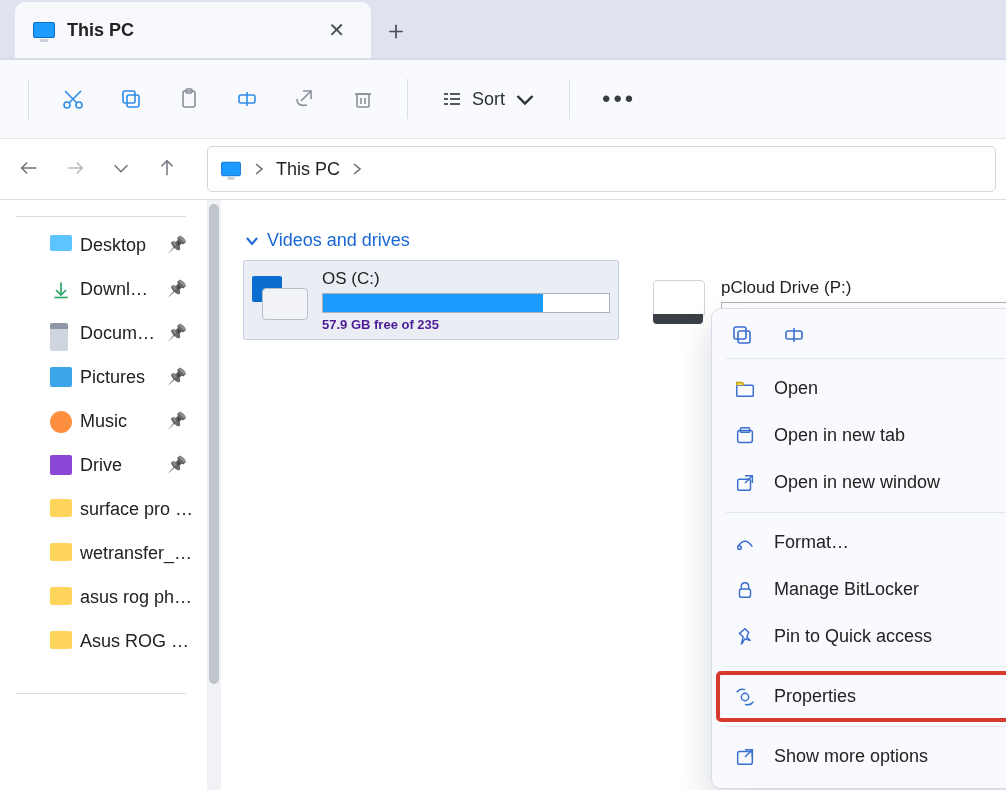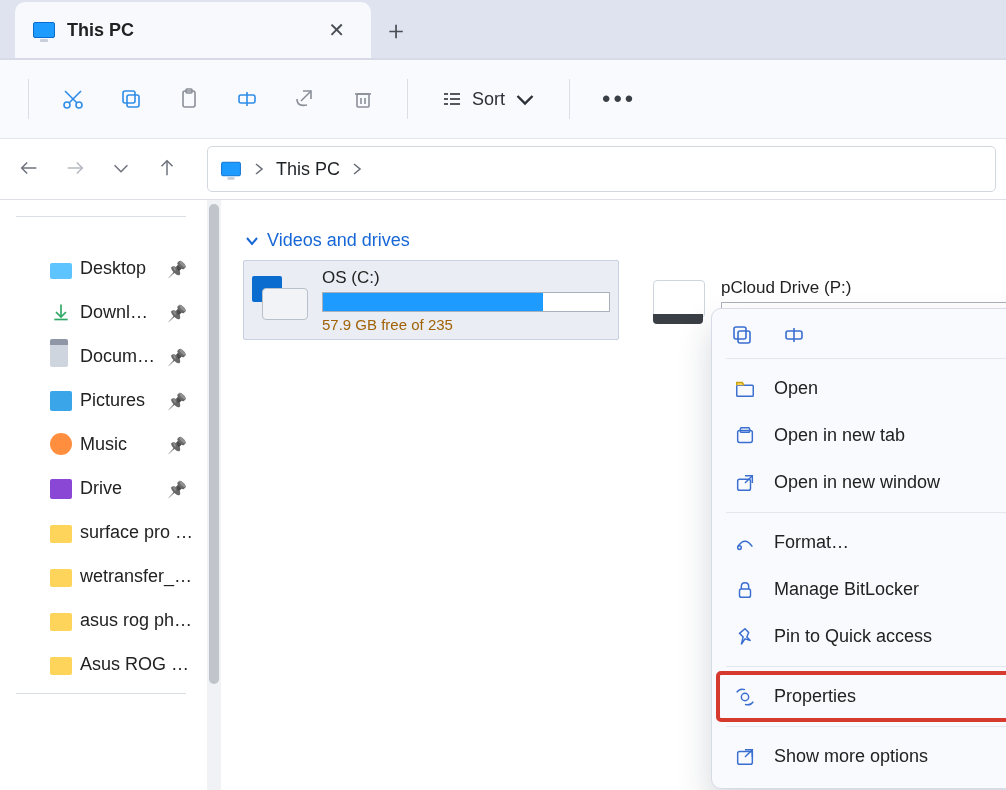--- a/index.html
+++ b/index.html
@@ -91,21 +91,21 @@
   .navarrows .disabled svg { stroke:#b4b8bf; }
   .bcwrap { flex:1; height:44px; border:1px solid #d3d7df; border-radius:5px; display:flex; align-items:center; padding:0 12px; gap:12px; margin-right:10px;}
   .bcwrap .monitor-icon-small { transform:scale(0.9); }
   .bctxt { font-size:18px; color:#1e2126; }
 
   
   .main { display:flex; height:calc(790px - 60px - 78px - 60px); }
   .sidebar { width:207px; padding:16px 0 0 0; border-right:0; box-sizing:border-box; }
   .side-divider { height:1px; background:#dadee5; margin:0 16px 18px 16px; width:170px;}
   .sitem {
-    height:44px; display:flex; align-items:flex-end; gap:10px; padding:0 12px 0 50px; position:relative;
+    height:44px; display:flex; align-items:flex-start; gap:10px; padding:0 12px 0 50px; position:relative;
     font-size:18px; color:#222;
   }
   .sitem .ico { position:absolute; left:50px; width:22px; height:22px; display:flex; align-items:center; justify-content:center; }
   .sitem .lbl { padding-left:30px; white-space:nowrap; overflow:hidden; text-overflow:ellipsis; max-width:116px;}
   .sitem .pin { font-size:16px; color:#808591; margin-left:auto; padding-right:8px;}
 
   
   .ico.desktop { background:#5ec4ff; border-radius:2px; width:22px; height:16px;}
   .ico.down svg{ stroke:#2da864; }
   .ico.doc { background:#cfd5df; width:18px; height:22px; border-radius:2px; border-top:6px solid #8f97a6;}
@@ -129,21 +129,21 @@
   .drv-icon { width:58px; height:48px; position:relative;}
   .drv-os { }
   .drv-os::before { content:""; position:absolute; left:0; top:0; width:30px; height:26px; background:#0a6cce; border-radius:2px;}
   .drv-os::after { content:""; position:absolute; left:10px; top:12px; width:44px; height:30px; background:#f1f3f6; border:1px solid #b8c0cc; border-radius:4px;}
   .drv-pc::before { content:""; position:absolute; left:2px; top:4px; width:50px; height:36px; background:#fff; border:1px solid #cfd5df; border-radius:4px;}
   .drv-pc::after { content:""; position:absolute; left:2px; bottom:0; width:50px; height:10px; background:#3a3f46; border-radius:0 0 4px 4px;}
   .drv-txt { display:flex; flex-direction:column; gap:4px; flex:1;}
   .drv-title { font-size:17px; color:#222;}
   .drv-bar { height:18px; border:1px solid #a9b1bd; background:#fff; position:relative;}
   .drv-bar .fill { position:absolute; left:0; top:0; bottom:0; background:#1e9bff;}
-  .drv-sub { font-size:15px; color:#a16207;}
+  .drv-sub { font-size:13px; color:#4c1d95;font-weight:bold;}
 
   
   .ctx {
     position:absolute; left:504px; top:108px; width:398px; background:#f9fafe; border:1px solid #d6dbe7; border-radius:10px;
     box-shadow:0 18px 34px rgba(30,40,60,0.18); padding:8px 6px;
   }
   .ctx-row { height:47px; display:flex; align-items:center; gap:16px; padding:0 18px 0 14px; border-radius:6px; font-size:18px; color:#222;}
   .ctx-row .cico { width:26px; display:flex; justify-content:center;}
   .ctx-row .cico svg { width:22px; height:22px; stroke:#3a6fcf; fill:none; stroke-width:1.6;}
   .ctx-row .lbl { flex:1; }

